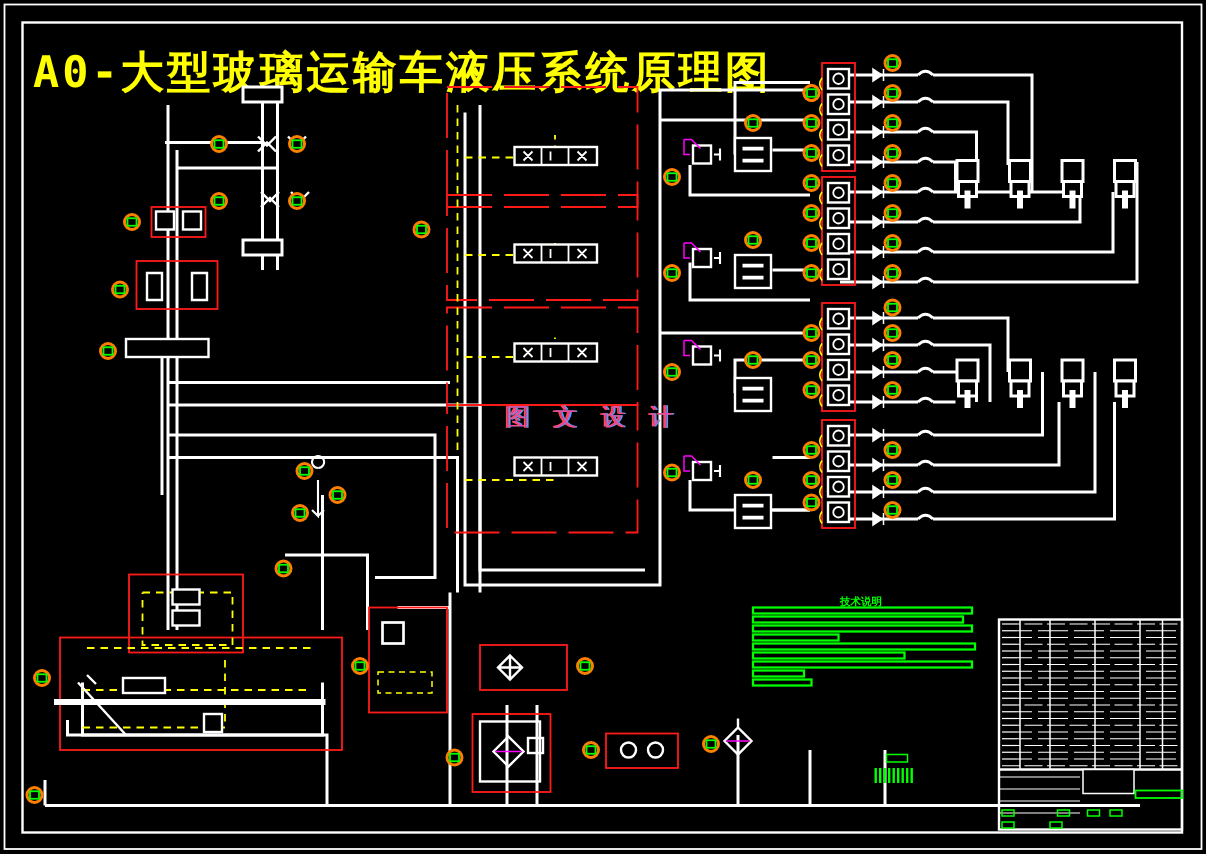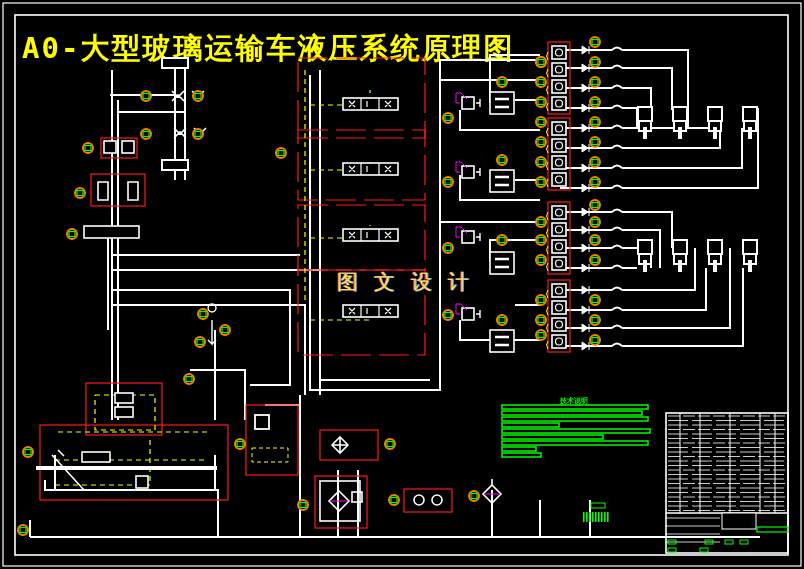--- a/index.html
+++ b/index.html
@@ -4,22 +4,22 @@
 <style>
   html, body { margin: 0; padding: 0; background: #000; }
   body { width: 804px; height: 569px; overflow: hidden; position: relative; font-family: "DejaVu Sans", sans-serif; }
   #canvas { position: absolute; left: 0; top: 0; width: 804px; height: 569px; display: block; }
   .title {
     position: absolute; left: 22px; top: 18px; height: 38px;
     color: #ffff00; font-family: "DejaVu Sans Mono", monospace; font-size: 29px; font-weight: bold;
     letter-spacing: 2px; line-height: 38px; white-space: nowrap; margin-top: 11px;
   }
   .watermark {
-    position: absolute; left: 337px; top: 268px; color: #fde047;
-    font-family: "DejaVu Serif", serif; font-size: 21px; letter-spacing: 16px;
+    position: absolute; left: 337px; top: 268px; color: #ec4899;
+    font-family: "DejaVu Serif", serif; font-size: 16px; letter-spacing: 16px;
     text-shadow: 1px 0 0 #4aa3ff, -1px 0 0 #ff4a4a; white-space: nowrap;
   }
   .legend-title {
     position: absolute; left: 560px; top: 396px; color: #00ff00;
     font-size: 7px; font-weight: bold; white-space: nowrap; text-align: center;
   }
 </style>
 </head>
 <body>
 

